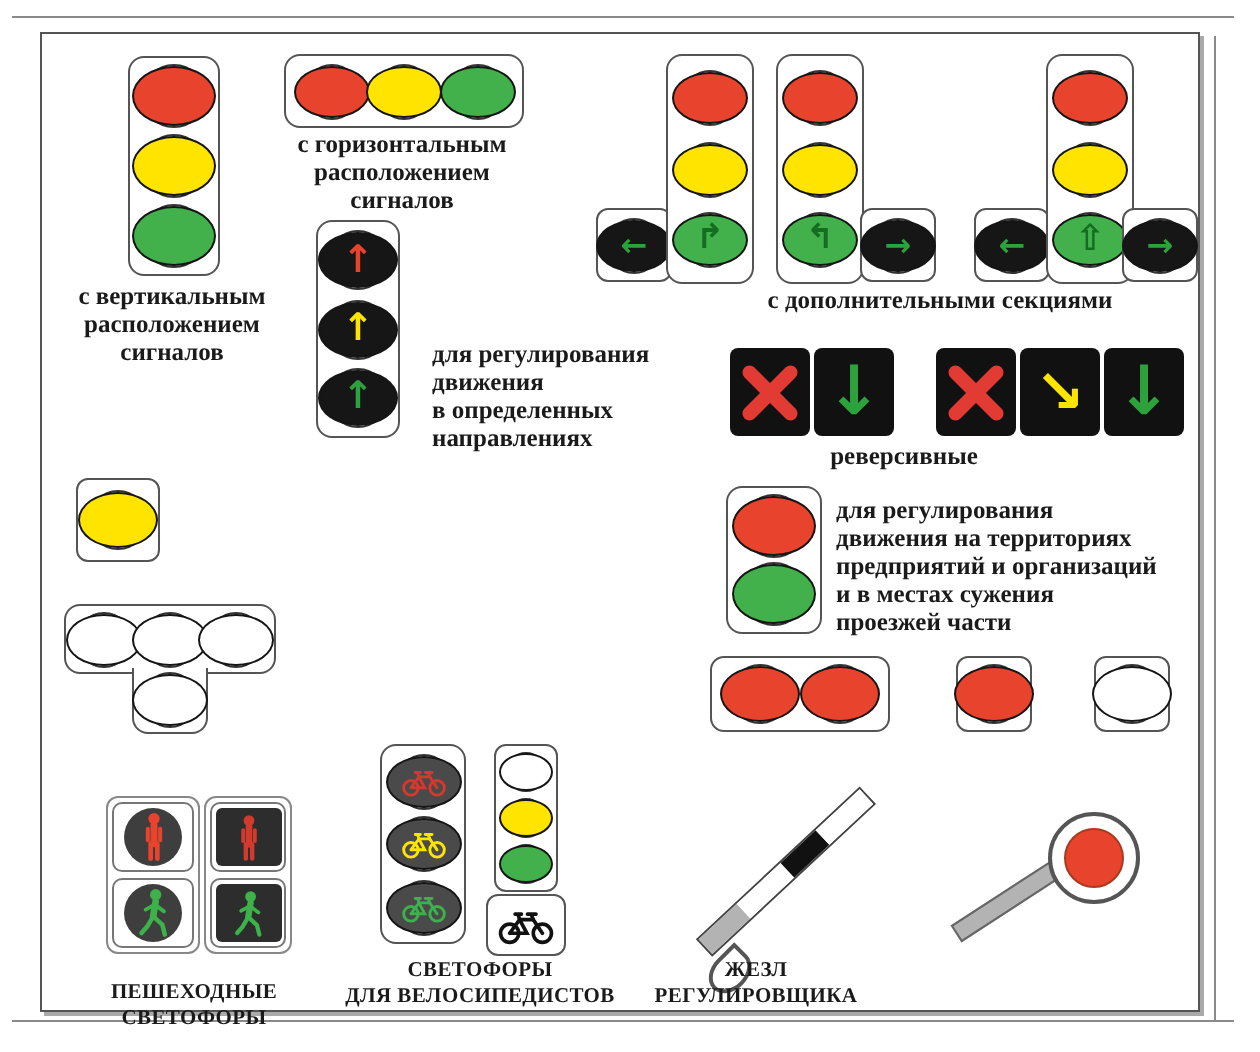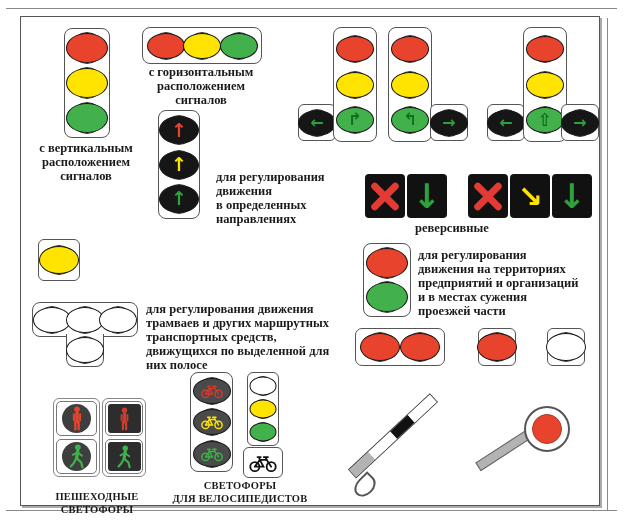--- a/index.html
+++ b/index.html
@@ -220,20 +220,21 @@
         </div>
       </div>
   </div>
   <div class="secbox" style="left:561px;top:104px">
     <div class="lamp lampB">
         <div class="lens blacklens">
           <span class="ar c-green" style="font-size:16px">→</span>
         </div>
       </div>
   </div>
+  <div class="lbl center" style="left:350px;top:143px;width:240px">с дополнительными секциями</div>
 
   <div class="revpanel" style="left:365px;top:174px">
     <div class="revcell">
         <div class="xmark"></div>
       </div>
     <div class="revcell">
         <span class="rev-ar c-green">↓</span>
       </div>
   </div>
   <div class="revpanel" style="left:468px;top:174px">
@@ -297,25 +298,20 @@
       </div>
     <div class="lamp lampB">
         <div class="lens whitelens"></div>
       </div>
   </div>
   <div class="tramstem">
     <div class="lamp lampB">
         <div class="lens whitelens"></div>
       </div>
   </div>
-  <div class="lbl" style="left:146px;top:302px;width:210px">для регулирования движения
-трамваев и других маршрутных
-транспортных средств,
-движущихся по выделенной для
-них полосе</div>
 
   <div class="pedhouse" style="left:53px;top:398px">
     <div class="pedcell">
       <div class="pedcircle">
           <svg width="20" height="25" style="color:#e8432c">
             <use href="#man-stand"></use>
           </svg>
         </div>
     </div>
     <div class="pedcell">
@@ -387,19 +383,21 @@
   <div class="cap" style="left:158px;top:479px;width:164px">СВЕТОФОРЫ
 ДЛЯ ВЕЛОСИПЕДИСТОВ</div>
 
   <div class="baton">
     <div class="seg" style="width:26px;background:#b3b3b3"></div>
     <div class="seg" style="width:30px;background:#fff"></div>
     <div class="seg" style="width:24px;background:#111"></div>
     <div class="seg" style="width:30px;background:#fff"></div>
   </div>
   <div class="strap"></div>
+  <div class="cap" style="left:316px;top:479px;width:124px">ЖЕЗЛ
+РЕГУЛИРОВЩИКА</div>
 
   <div class="diskhandle"></div>
   <div class="diskhead">
     <div class="diskred"></div>
   </div>
 
 </div>
 
 </body></html>

